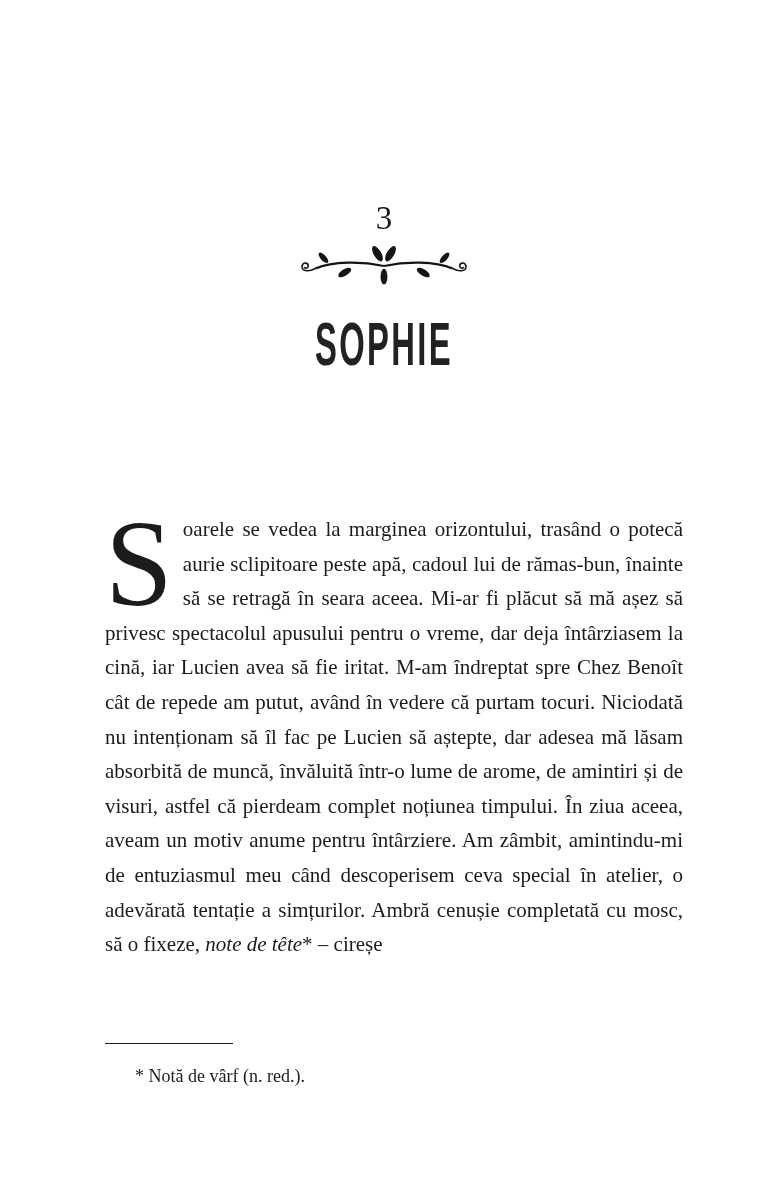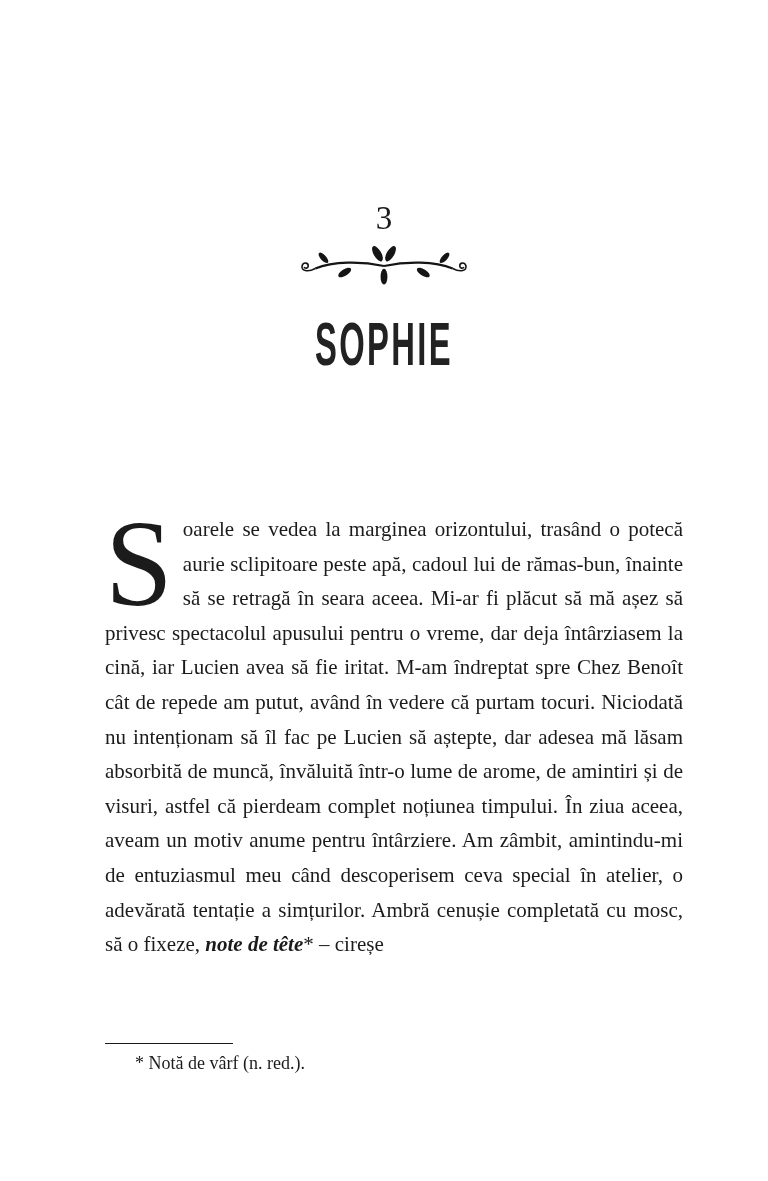--- a/index.html
+++ b/index.html
@@ -64,35 +64,34 @@
   .dropcap {
     float: left;
     font-family: "Liberation Serif", serif;
     font-size: 122px;
     line-height: 99px;
     padding: 2px 10px 0 0;
     color: #1b1b1b;
   }
   .italic-run {
     font-style: italic;
-    font-weight: bold;
   }
   .footnote {
     position: absolute;
     top: 1043px;
     left: 105px;
     width: 578px;
   }
   .footnote-rule {
     width: 128px;
     height: 0;
     border-top: 1.5px solid #1b1b1b;
   }
   .footnote-text {
-    margin-top: 9px;
+    margin-top: 22px;
     padding-left: 30px;
     font-size: 18px;
     color: #1b1b1b;
     font-family: "Liberation Serif", serif;
   }
 </style>
 </head>
 <body>
 
 <div class="page">

